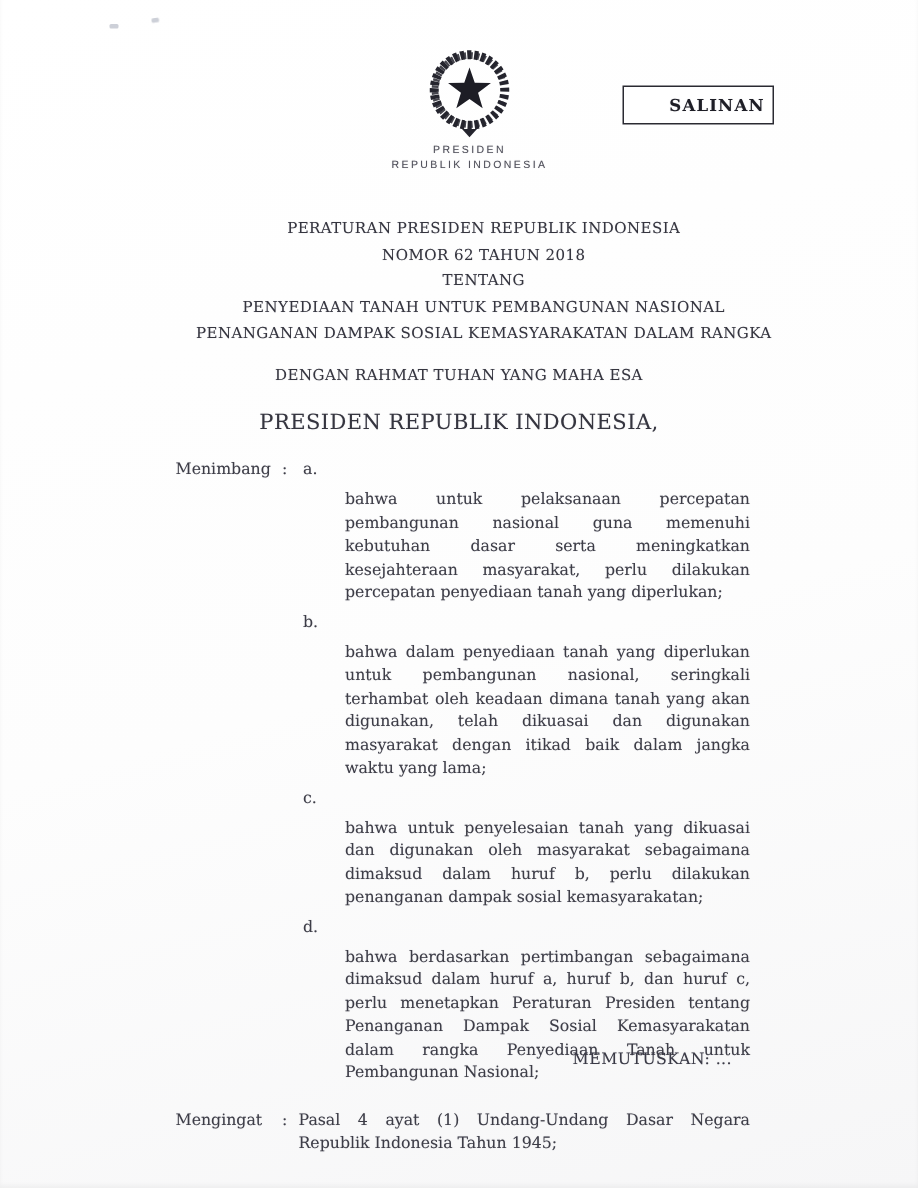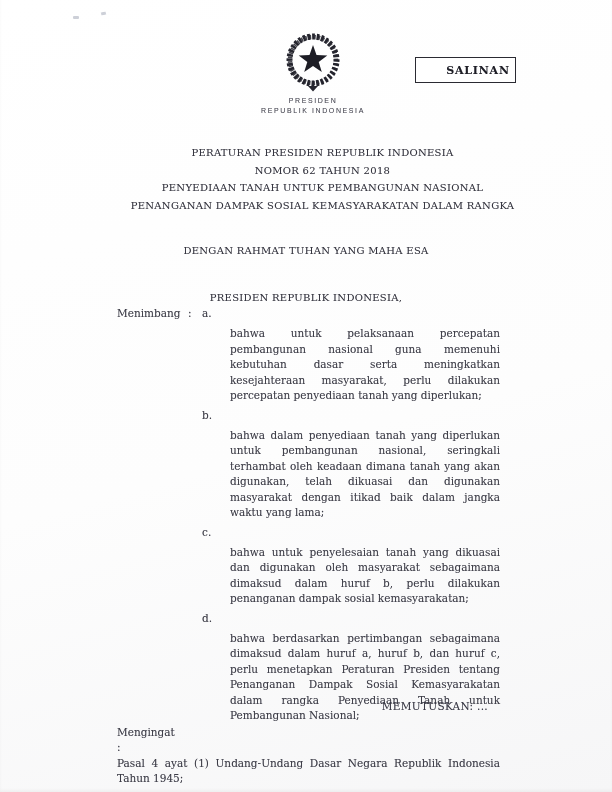--- a/index.html
+++ b/index.html
@@ -79,21 +79,21 @@
     color: #35353f;
   }
   .title-block {
     top: 144px;
     font-size: 10px;
     line-height: 17.5px;
     letter-spacing: 0.3px;
     padding-left: 33px;
   }
   .invocation-block { top: 243px; font-size: 10px; line-height: 16px; letter-spacing: 0.3px; }
-  .authority-block  { top: 290px; font-size: 10px; line-height: 16px; letter-spacing: 0.3px; }
+  .authority-block  { top: 274px; font-size: 14px; line-height: 16px; letter-spacing: 0.3px; }
 
   
   .body-block {
     position: absolute;
     left: 117px;
     top: 306px;
     width: 383px;
     font-size: 10.5px;
     line-height: 15.5px;
   }
@@ -103,21 +103,21 @@
   .col-colon-narrow { width: 11px; flex: none; }
   .items { flex: 1; min-width: 0; }
   .item { display: flex; margin-bottom: 4px; }
   .item:last-child { margin-bottom: 0; }
   .col-letter { width: 28px; flex: none; }
   .item-text {
     width: 270px;
     text-align: justify;
     margin-top: 20px;
   }
-  .mengingat-row { margin-top: 1px; flex-direction: column; }
+  .mengingat-row { margin-top: 16px; }
   .mengingat-text {
     flex: 1;
     text-align: justify;
   }
 
   .memutuskan {
     position: absolute;
     right: 124px;
     top: 700px;
     font-size: 10.5px;
@@ -149,20 +149,21 @@
     <div>REPUBLIK INDONESIA</div>
   </div>
 
   <div class="salinan">
     <span>SALINAN</span>
   </div>
 
   <div class="centered title-block">
     <div>PERATURAN PRESIDEN REPUBLIK INDONESIA</div>
     <div>NOMOR 62 TAHUN 2018</div>
+    <div>TENTANG</div>
     <div>PENYEDIAAN TANAH UNTUK PEMBANGUNAN NASIONAL</div>
     <div>PENANGANAN DAMPAK SOSIAL KEMASYARAKATAN DALAM RANGKA</div>
   </div>
 
   <div class="centered invocation-block">DENGAN RAHMAT TUHAN YANG MAHA ESA</div>
 
   <div class="centered authority-block">PRESIDEN REPUBLIK INDONESIA,</div>
 
   <div class="body-block">
 

